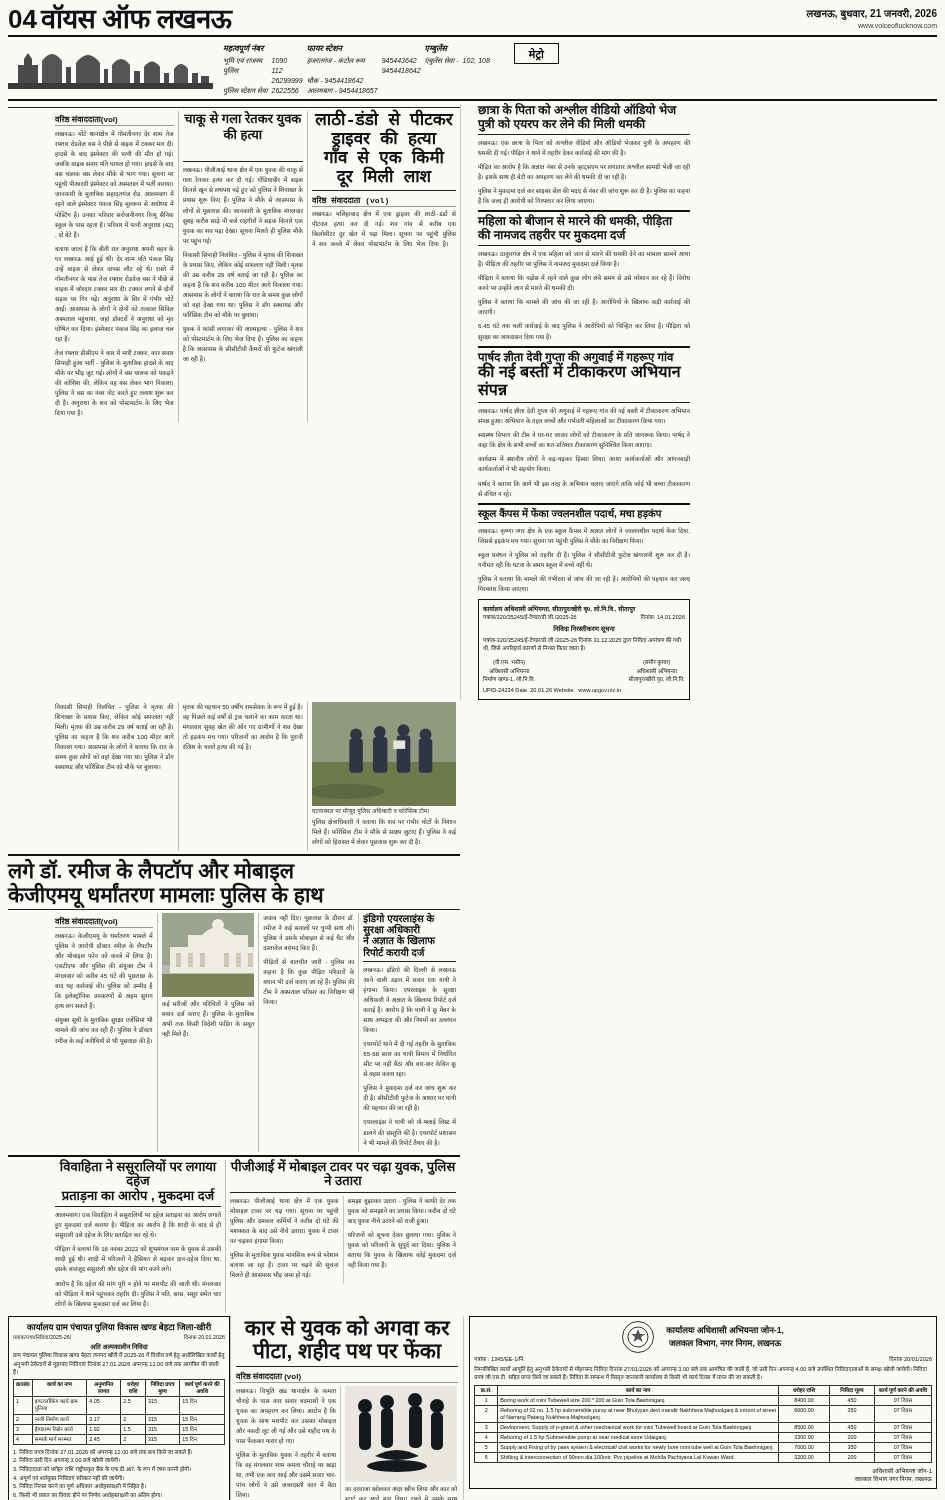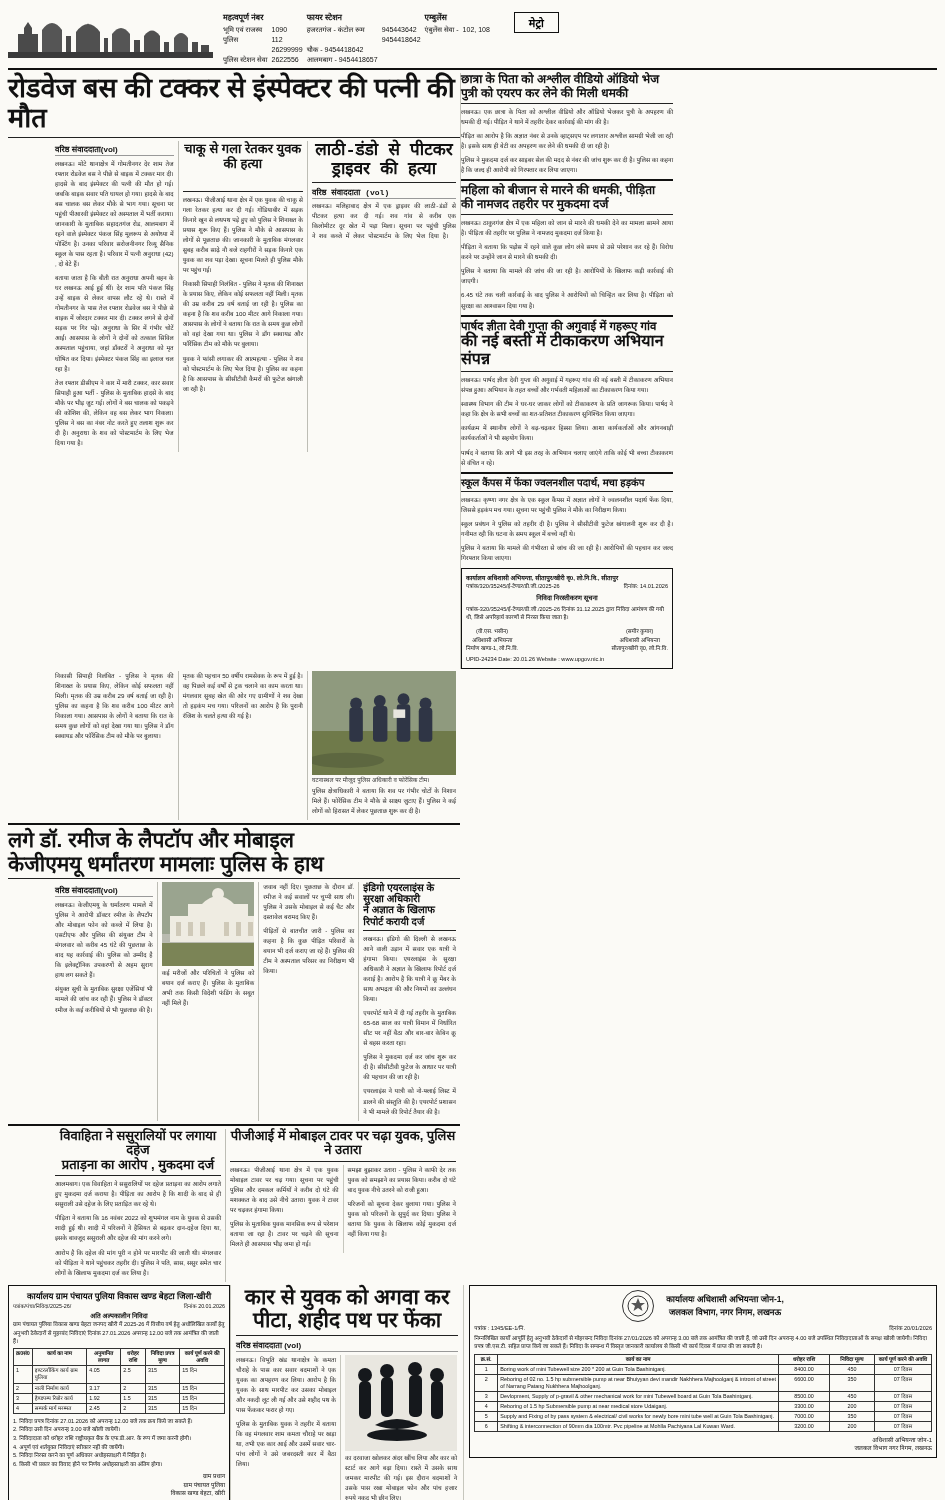--- a/index.html
+++ b/index.html
@@ -14,21 +14,21 @@
   .mh-left{display:flex;align-items:flex-start;}
   .pageno{font-size:26px;font-weight:bold;color:#111;line-height:1;margin-right:4px;}
   .logo-title{font-size:27px;font-weight:bold;letter-spacing:-.5px;line-height:1;color:#111;}
   .mh-right{text-align:right;font-size:9px;line-height:1.5;color:#111;}
   .mh-right .date{font-weight:bold;font-size:10px;}
   .mh-right .site{font-size:7px;color:#333;}
   
   .skyline{height:46px;width:205px;position:relative;overflow:hidden;}
   .skyline svg{display:block;}
   
-  .emg{font-size:7px;line-height:1.45;color:#111;}
+  .emg{font-size:7px;line-height:1.45;color:#111;font-style:italic;}
   .emg table{border-collapse:collapse;}
   .emg td{padding:0 4px 0 0;vertical-align:top;white-space:nowrap;}
   .emg .hdr{font-weight:bold;font-size:8px;text-decoration:none;padding-bottom:1px;}
   .metro-box{border:1px solid #111;padding:2px 14px;font-size:11px;font-weight:bold;margin-left:10px;}
   .mh-mid{display:flex;align-items:flex-start;gap:10px;margin-top:6px;}
   
   .hr-thin{border-top:1px solid #222;margin:3px 0;}
   .hr-thick{border-top:2px solid #111;margin:3px 0;}
   .hl{font-weight:bold;color:#111;line-height:1.12;}
   .hl-xl{font-size:27px;}
@@ -37,21 +37,21 @@
   .hl-sm{font-size:13px;}
   .byline{font-size:8px;font-weight:bold;color:#111;border-bottom:1px solid #999;margin:2px 0 3px 0;padding-bottom:1px;}
   .body-txt{font-size:6.2px;line-height:1.62;text-align:justify;color:#1a1a1a;hyphens:auto;}
   .body-txt p{margin:0 0 4px 0;}
   .photo{background:#b9bbb0;position:relative;overflow:hidden;}
   .cap{font-size:6px;color:#333;padding-top:1px;}
   .colsep{border-left:1px solid #bdbdb5;}
   
   .main{display:flex;margin-top:3px;}
   .colA{width:452px;}
-  .colC{width:212px;padding-left:0;border-left:1px solid #c6c6bd;}
+  .colC{width:212px;padding-left:17px;border-left:1px solid #c6c6bd;}
   .subcols{display:flex;}
   .sc{padding:0 4px;}
   .sc:first-child{padding-left:0;margin-left:47px;}
   
   .adbox{border:1px solid #111;padding:4px;margin-top:5px;font-size:6px;line-height:1.5;color:#111;}
   .ad-title{text-align:center;font-weight:bold;font-size:8.5px;}
   .ad-sub{text-align:center;font-size:6.5px;}
   .ad-tbl{width:100%;border-collapse:collapse;margin-top:3px;font-size:5.4px;}
   .ad-tbl th,.ad-tbl td{border:1px solid #333;padding:1px 2px;vertical-align:top;line-height:1.3;}
   .ad-tbl th{font-weight:bold;text-align:center;font-size:5.4px;}
@@ -63,20 +63,30 @@
   
   .grass{position:absolute;left:0;right:0;bottom:0;height:42%;background:#6f7a4a;}
   .sky{position:absolute;left:0;right:0;top:0;height:62%;background:#8f9a7e;}
   .silho{position:absolute;bottom:0;width:100%;}
 </style>
 </head>
 <body>
 
 <div id="page">
 
+  <div class="masthead">
+    <div class="mh-left">
+      <div class="pageno">04</div>
+      <div class="logo-title">वॉयस ऑफ लखनऊ</div>
+    </div>
+    <div class="mh-right">
+      <div class="date">लखनऊ, बुधवार, 21 जनवरी, 2026</div>
+      <div class="site">www.voiceoflucknow.com</div>
+    </div>
+  </div>
 
   <div class="mh-mid">
     <div class="skyline">
       <svg width="205" height="46" viewBox="0 0 205 46">
         <rect x="0" y="40" width="205" height="6" fill="#3a3a3a"></rect>
         <path d="M10 40 V22 h6 V16 l4-6 4 6 v6 h6 v18z" fill="#4a4a4a"></path>
         <path d="M34 40 V18 q10-14 20 0 V40z" fill="#555"></path>
         <rect x="58" y="24" width="5" height="16" fill="#4a4a4a"></rect>
         <path d="M68 40 V20 q12-16 24 0 V40z" fill="#505050"></path>
         <path d="M78 18 l2-7 2 7z" fill="#505050"></path>
@@ -135,21 +145,20 @@
     <div class="metro-box">मेट्रो</div>
     <div style="flex:1"></div>
   </div>
 
   <div class="hr-thick"></div>
 
   <div class="main">
 
     <div class="colA">
 
-      <div class="hl hl-xl">रोडवेज बस की टक्कर से इंस्पेक्टर की पत्नी की मौत</div>
       <div class="hr-thin"></div>
 
       <div class="subcols">
 
         <div class="sc" style="width:140px;">
           <div class="byline">वरिष्ठ संवाददाता(vol)</div>
           <div class="body-txt">
             <p>लखनऊ। मोटे थानाक्षेत्र में गोमतीनगर देर शाम तेज रफ्तार रोडवेज बस ने पीछे से बाइक में टक्कर मार दी। हादसे के बाद इंस्पेक्टर की पत्नी की मौत हो गई। जबकि बाइक सवार पति घायल हो गया। हादसे के बाद बस चालक बस लेकर मौके से भाग गया। सूचना पर पहुंची पीआरवी इंस्पेक्टर को अस्पताल में भर्ती कराया। जानकारी के मुताबिक सहादतगंज रोड, आलमबाग में रहने वाले इंस्पेक्टर पंकज सिंह मूलरूप से अयोध्या में पोस्टिंग है। उनका परिवार सरोजनीनगर रिव्यू सैनिक स्कूल के पास रहता है। परिवार में पत्नी अनुराधा (42) , दो बेटे हैं।</p>
             <p>बताया जाता है कि बीती रात अनुराधा अपनी बहन के घर लखनऊ आई हुई थीं। देर शाम पति पंकज सिंह उन्हें बाइक से लेकर वापस लौट रहे थे। रास्ते में गोमतीनगर के पास तेज रफ्तार रोडवेज बस ने पीछे से बाइक में जोरदार टक्कर मार दी। टक्कर लगने से दोनों सड़क पर गिर पड़े। अनुराधा के सिर में गंभीर चोटें आईं। आसपास के लोगों ने दोनों को तत्काल सिविल अस्पताल पहुंचाया, जहां डॉक्टरों ने अनुराधा को मृत घोषित कर दिया। इंस्पेक्टर पंकज सिंह का इलाज चल रहा है।</p>
             <p>तेज रफ्तार डीसीएम ने कार में मारी टक्कर, कार सवार सिपाही हुआ भर्ती - पुलिस के मुताबिक हादसे के बाद मौके पर भीड़ जुट गई। लोगों ने बस चालक को पकड़ने की कोशिश की, लेकिन वह बस लेकर भाग निकला। पुलिस ने बस का नंबर नोट करते हुए तलाश शुरू कर दी है। अनुराधा के शव को पोस्टमार्टम के लिए भेज दिया गया है।</p>
@@ -161,20 +170,21 @@
           <div class="hr-thin"></div>
           <div class="body-txt">
             <p>लखनऊ। पीजीआई थाना क्षेत्र में एक युवक की चाकू से गला रेतकर हत्या कर दी गई। गोंडियाबीर में सड़क किनारे खून से लथपथ पड़े हुए को पुलिस ने शिनाख्त के प्रयास शुरू किए हैं। पुलिस ने मौके से आसपास के लोगों से पूछताछ की। जानकारी के मुताबिक मंगलवार सुबह करीब साढ़े नौ बजे राहगीरों ने सड़क किनारे एक युवक का शव पड़ा देखा। सूचना मिलते ही पुलिस मौके पर पहुंच गई।</p>
             <p>निकासी सिपाही निलंबित - पुलिस ने मृतक की शिनाख्त के प्रयास किए, लेकिन कोई सफलता नहीं मिली। मृतक की उम्र करीब 29 वर्ष बताई जा रही है। पुलिस का कहना है कि शव करीब 100 मीटर आगे निकाला गया। आसपास के लोगों ने बताया कि रात के समय कुछ लोगों को वहां देखा गया था। पुलिस ने डॉग स्क्वायड और फॉरेंसिक टीम को मौके पर बुलाया।</p>
             <p>युवक ने फांसी लगाकर की आत्महत्या - पुलिस ने शव को पोस्टमार्टम के लिए भेज दिया है। पुलिस का कहना है कि आसपास के सीसीटीवी कैमरों की फुटेज खंगाली जा रही है।</p>
           </div>
         </div>
 
         <div class="sc colsep" style="width:170px;font-family:Liberation Mono, monospace;">
           <div class="hl hl-md center">लाठी-डंडो से पीटकर ड्राइवर की हत्या</div>
+          <div class="hl hl-md center">गाँव से एक किमी दूर मिली लाश</div>
           <div class="hr-thin"></div>
           <div class="byline">वरिष्ठ संवाददाता (vol)</div>
           <div class="body-txt">
             <p>लखनऊ। मलिहाबाद क्षेत्र में एक ड्राइवर की लाठी-डंडों से पीटकर हत्या कर दी गई। शव गांव से करीब एक किलोमीटर दूर खेत में पड़ा मिला। सूचना पर पहुंची पुलिस ने शव कब्जे में लेकर पोस्टमार्टम के लिए भेज दिया है।</p>
           </div>
         </div>
       </div>
     </div>
 
     <div class="colC">

